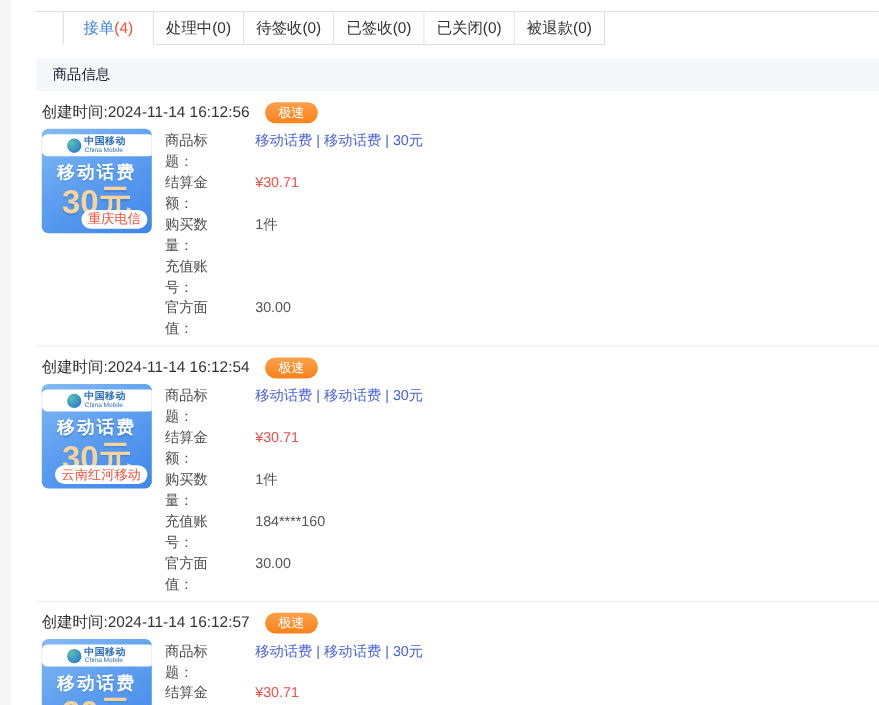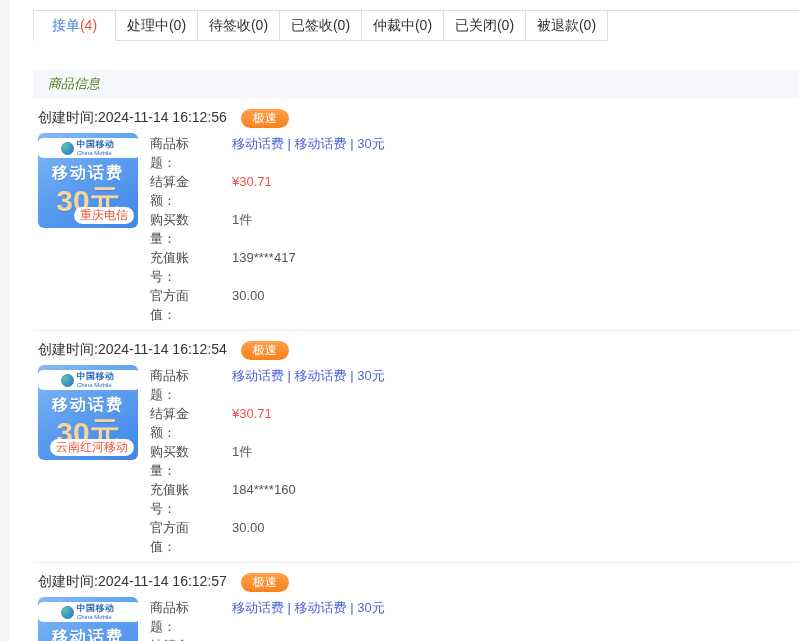--- a/index.html
+++ b/index.html
@@ -15,30 +15,30 @@
   
   .tab-bar{display:flex;margin-top:10px;border-top:1px solid var(--border,#dcdfe6);}
   .tab{
     width:81px;height:29px;line-height:29px;text-align:center;
     font-size:14px;color:#303133;background:#fff;cursor:pointer;
     border-right:1px solid var(--border,#dcdfe6);
     border-bottom:1px solid var(--border,#dcdfe6);
     white-space:nowrap;
   }
   .tab:first-child{border-left:1px solid var(--border,#dcdfe6);}
-  .tab.active{border-bottom-color:transparent;}
+  .tab.active{border-bottom-color:transparent;margin-left:24px;}
   .tab.active .t-label{color:var(--accent-blue,#3f83d8);}
   .tab.active .t-count{color:var(--count-red,#f34e3a);}
   .tab-filler{flex:1;}
 
   
   .section-header{
-    margin-top:28px;height:30px;line-height:30px;
+    margin-top:12px;height:30px;line-height:30px;
     background:var(--section-bg,#f5f7fa);
-    padding-left:15px;font-size:13px;color:#4d7c0f;font-style:italic;
+    padding-left:15px;font-size:13px;color:#0f172a;
   }
 
   
   .order-card{padding:10px 0 6px 5px;border-bottom:1px solid var(--divider,#ebeef5);}
   .time-row{display:flex;align-items:flex-start;height:20px;font-size:14px;color:#333;}
   .badge{
     margin-left:14px;
     background:linear-gradient(180deg,#ffa04a,var(--badge-orange,#f8821a));
     color:#fff;font-size:12px;line-height:15px;padding:2px 12px;border-radius:10px;
   }
@@ -98,23 +98,20 @@
   </div>
 
   <div class="tab">
     <span class="t-label">待签收</span><span class="t-count">(0)</span>
   </div>
 
   <div class="tab">
     <span class="t-label">已签收</span><span class="t-count">(0)</span>
   </div>
 
-  <div class="tab">
-    <span class="t-label">仲裁中</span><span class="t-count">(0)</span>
-  </div>
 
   <div class="tab">
     <span class="t-label">已关闭</span><span class="t-count">(0)</span>
   </div>
 
   <div class="tab">
     <span class="t-label">被退款</span><span class="t-count">(0)</span>
   </div>
 <div class="tab-filler"></div>
   </div>
@@ -148,21 +145,20 @@
         <div class="detail-row">
               <span class="detail-label">结算金额：</span>
               <span class="detail-value price">¥30.71</span>
             </div>
         <div class="detail-row">
               <span class="detail-label">购买数量：</span>
               <span class="detail-value">1件</span>
             </div>
         <div class="detail-row">
               <span class="detail-label">充值账号：</span>
-              <span class="detail-value">139****417</span>
             </div>
         <div class="detail-row">
               <span class="detail-label">官方面值：</span>
               <span class="detail-value">30.00</span>
             </div>
       </div>
     </div>
   </div>
 
   <div class="order-card">

